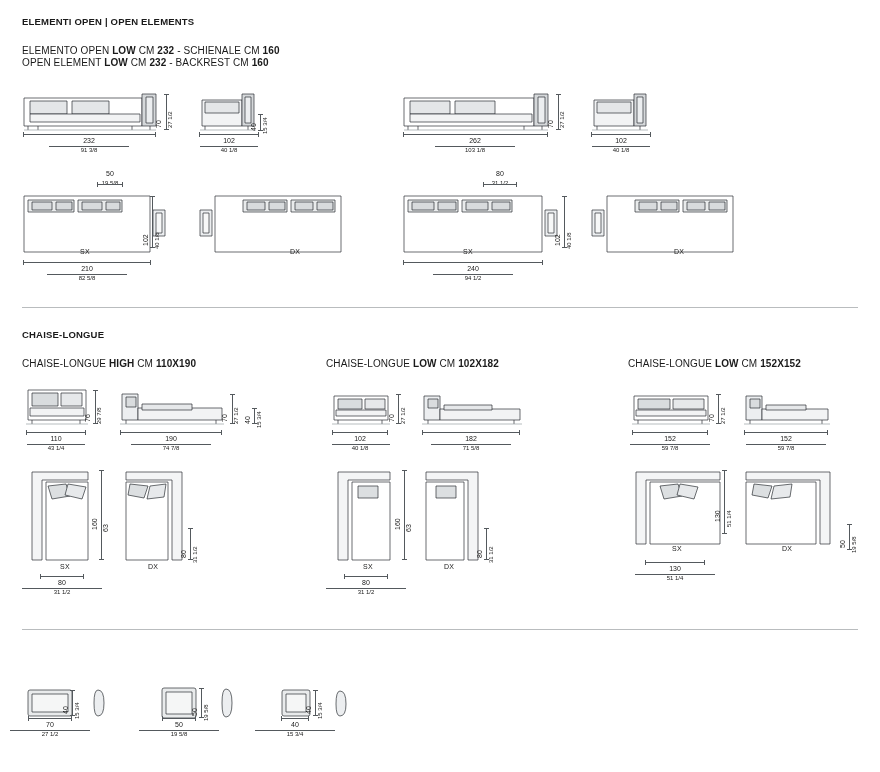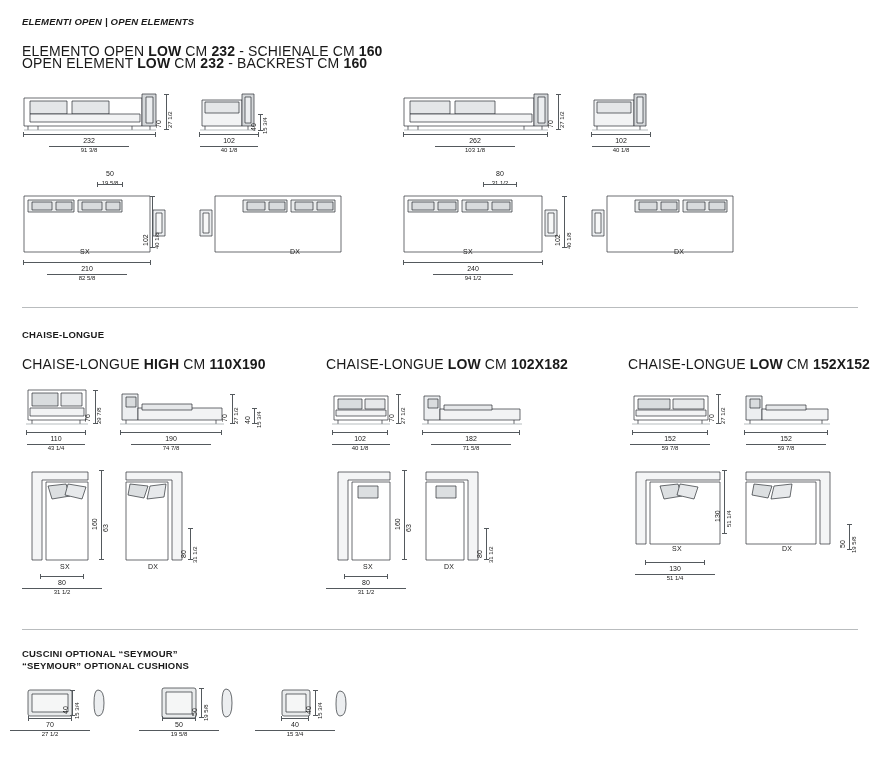--- a/index.html
+++ b/index.html
@@ -13,21 +13,21 @@
     -webkit-font-smoothing:antialiased;
   }
   .page{position:relative;width:880px;height:772px;}
 
   
   .sec-title{
     font-size:9.5px;font-weight:bold;letter-spacing:.02em;
     text-transform:uppercase;
   }
   .item-title{
-    font-size:14px;letter-spacing:.01em;text-transform:uppercase;line-height:12px;
+    font-size:10px;letter-spacing:.01em;text-transform:uppercase;line-height:12px;
     white-space:nowrap;
   }
   .item-title b{font-weight:bold;}
   .hr{
     position:absolute;left:22px;width:836px;height:1px;background:#b9bcbe;
   }
 
   
   .dim{position:absolute;font-size:7px;text-align:center;white-space:nowrap;color:#1a1a1a;}
   .dim .cm{display:block;line-height:8.5px;}
@@ -55,21 +55,21 @@
     content:"";position:absolute;left:-2px;height:1px;width:5px;background:#54595d;
   }
   .vruler:before{top:0;}
   .vruler:after{bottom:0;}
 </style>
 </head>
 <body>
 
 <div class="page">
 
-  <div class="sec-title" style="position:absolute;left:22px;top:16px;font-style:italic;">ELEMENTI OPEN  |  OPEN ELEMENTS</div>
+  <div class="sec-title" style="position:absolute;left:22px;top:16px;">ELEMENTI OPEN  |  OPEN ELEMENTS</div>
 
   <div class="item-title" style="position:absolute;left:22px;top:45px;">
     <span><span>ELEMENTO OPEN </span><b>LOW</b><span> CM </span><b>232</b><span> - SCHIENALE CM </span><b>160</b></span><br>
     <span><span>OPEN ELEMENT </span><b>LOW</b><span> CM </span><b>232</b><span> - BACKREST CM </span><b>160</b></span>
   </div>
 
 
   <div class="fig" style="left:22px;top:88px;">
     <svg width="150" height="48" viewBox="0 0 150 48">
       <g fill="none" stroke="#2b2f33" stroke-width="0.7">
@@ -591,24 +591,20 @@
   <div class="vruler" style="left:849px;top:524px;height:26px;"></div>
   <div class="vdim" style="left:839px;top:548px;transform:rotate(-90deg);">
     <span class="cm">50</span>
   </div>
   <div class="vdim" style="left:850px;top:553px;transform:rotate(-90deg);">
     <span class="in">19 5/8</span>
   </div>
 
   <div class="hr" style="top:629px;"></div>
 
-  <div class="sec-title" style="position:absolute;left:22px;top:648px;line-height:12px;">
-    <span>CUSCINI OPTIONAL “SEYMOUR”</span><br>
-    <span>“SEYMOUR” OPTIONAL CUSHIONS</span>
-  </div>
 
   <div class="fig" style="left:24px;top:688px;">
     <svg width="60" height="36" viewBox="0 0 60 36">
       <g fill="none" stroke="#2b2f33" stroke-width="0.7">
         <path d="M4 4 Q4 2 6 2 L46 2 Q48 2 48 4 L48 26 Q48 28 46 28 L6 28 Q4 28 4 26 Z" fill="#e9ebec"></path>
         <path d="M8 6 L44 6 L44 24 L8 24 Z" fill="#f5f6f6"></path>
       </g>
     </svg>
   </div>
   <div class="vruler" style="left:72px;top:690px;height:26px;"></div>

